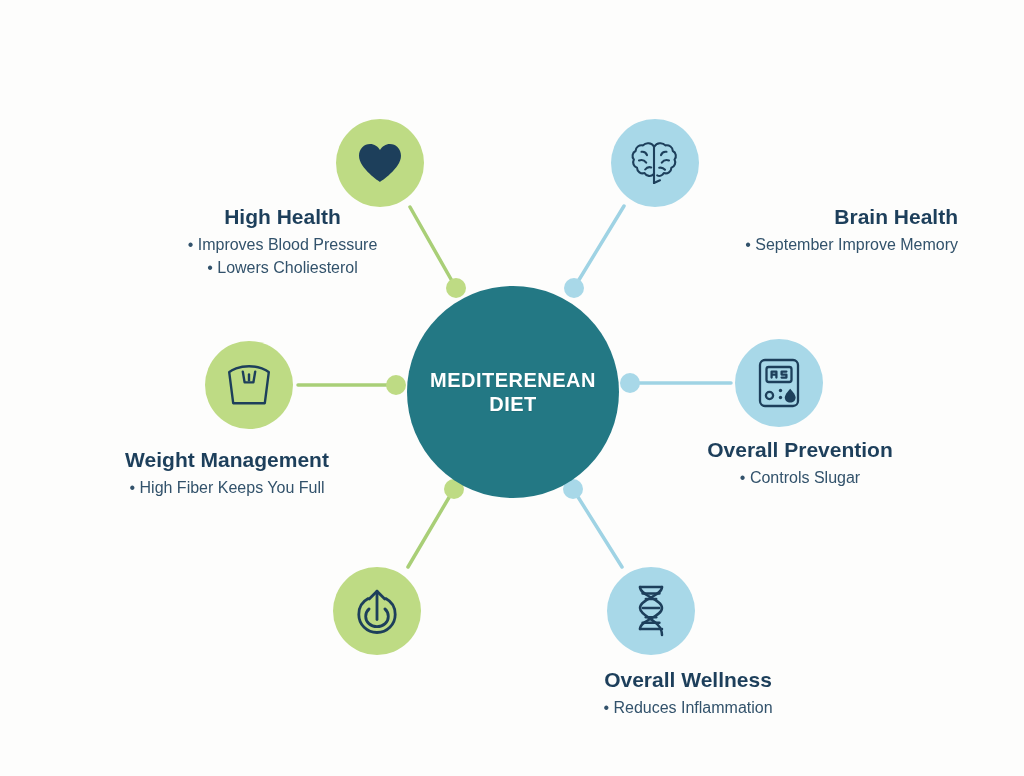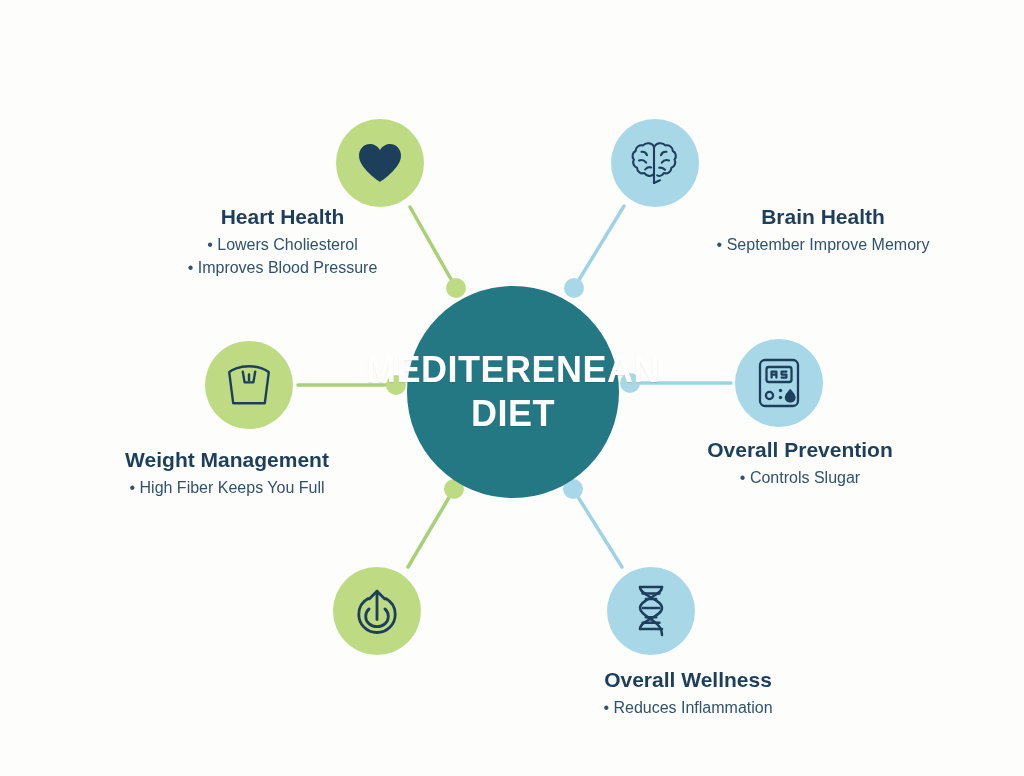--- a/index.html
+++ b/index.html
@@ -40,21 +40,21 @@
     display: flex;
     flex-direction: column;
     align-items: center;
     justify-content: center;
     box-sizing: border-box;
   }
   .hub-line {
     color: #ffffff;
     font-family: "Liberation Sans", sans-serif;
     font-weight: 700;
-    font-size: 36px;
+    font-size: 20px;
     letter-spacing: 0.5px;
     line-height: 1.22;
     text-align: center;
     white-space: nowrap;
     text-shadow: 0 1px 1px rgba(0,0,0,0.10);
   }
 
   
   .bubble {
     position: absolute;
@@ -93,21 +93,21 @@
     color: #32526b;
     font-size: 16px;
     line-height: 1.45;
     white-space: nowrap;
   }
   .node-bullets li::before {
     content: "\2022\00a0";
     color: #32526b;
   }
   .t-center { text-align: center; }
-  .t-left   { text-align: center; }
+  .t-left   { text-align: right; }
 </style>
 </head>
 <body>
 
 <div id="canvas">
 
   <svg id="wires" viewBox="0 0 1024 776">
 
     <line x1="410" y1="207" x2="456" y2="288" stroke="#a9cf77" stroke-width="3.5" stroke-linecap="round"></line>
     <circle cx="456" cy="288" r="10" fill="#bedb84"></circle>
@@ -132,24 +132,24 @@
     <span class="hub-line">MEDITERENEAN</span>
     <span class="hub-line">DIET</span>
   </div>
 
   <div class="bubble green" style="left:336px; top:119px; width:88px; height:88px;">
     <svg width="46" height="42" viewBox="0 0 46 42">
       <path d="M23 40 C23 40 2 26.5 2 13.8 C2 6.6 7.2 2 13.1 2 C17.3 2 20.9 4.4 23 8.1 C25.1 4.4 28.7 2 32.9 2 C38.8 2 44 6.6 44 13.8 C44 26.5 23 40 23 40 Z" fill="#1d3f5b"></path>
     </svg>
   </div>
   <div class="node-text t-center" style="left:150px; top:204px; width:265px;">
-    <p class="node-title">Heart Health</p>
-    <ul class="node-bullets">
+    <p class="node-title">High Health</p>
+    <ul class="node-bullets">
+      <li>Improves Blood Pressure</li>
       <li>Lowers Choliesterol</li>
-      <li>Improves Blood Pressure</li>
     </ul>
   </div>
 
   <div class="bubble blue" style="left:611px; top:119px; width:88px; height:88px;">
     <svg width="52" height="48" viewBox="0 0 52 48">
       <g fill="none" stroke="#1d3f5b" stroke-width="2.1" stroke-linecap="round" stroke-linejoin="round">
         <path d="M25 7.5 C22.5 3.6 16.8 3.2 14 6.4 C10.2 5.6 6.6 8.3 6.6 12 C3.4 13.6 2.5 17.8 4.9 20.6 C3.2 23.6 4.6 27.6 8 28.7 C8.1 32.6 11.9 35.3 15.5 34.1 C17.3 37.4 22.1 37.9 24.6 35.1"></path>
         <path d="M25.4 7.5 C27.9 3.6 33.6 3.2 36.4 6.4 C40.2 5.6 43.8 8.3 43.8 12 C47 13.6 47.9 17.8 45.5 20.6 C47.2 23.6 45.8 27.6 42.4 28.7 C42.3 32.6 38.5 35.3 34.9 34.1 C33.6 36.5 30.6 37.6 28.2 36.4"></path>
         <path d="M25 7.5 L25 34.5 L25 44"></path>
         <path d="M25 44 L31 41.3"></path>

